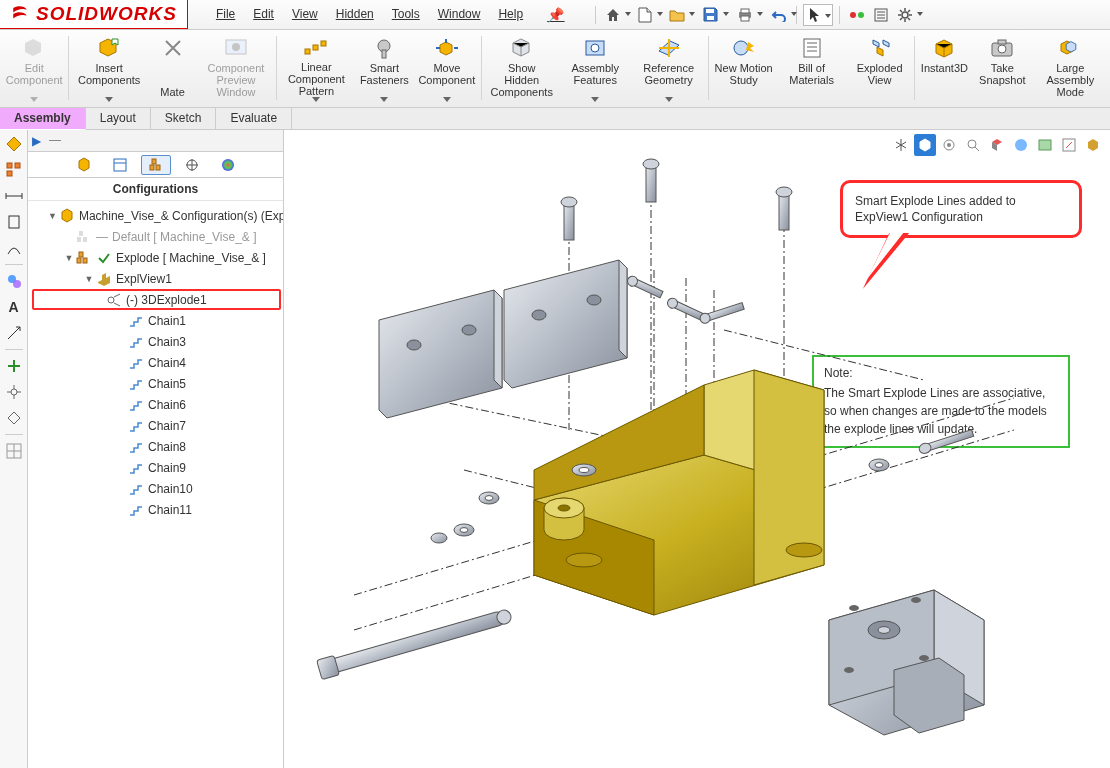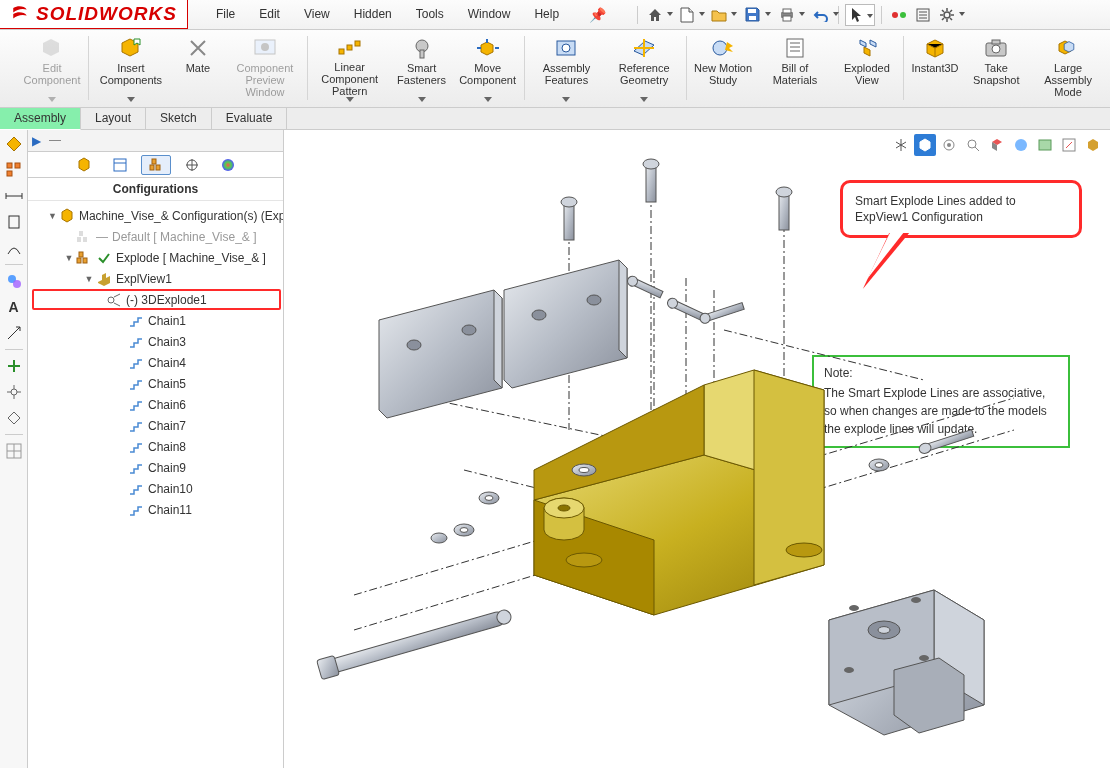--- a/index.html
+++ b/index.html
@@ -3,45 +3,45 @@
 <meta charset="utf-8">
 <style>
   * { box-sizing: border-box; margin: 0; padding: 0; font-family: "Segoe UI", Tahoma, sans-serif; font-size: 12px; color: #333; }
   body { width: 1110px; height: 768px; background: #fff; overflow: hidden; position: relative; }
 
   
   .titlebar { display:flex; align-items:center; height:30px; background:linear-gradient(#fcfcfc,#f2f2f2); border-bottom:1px solid #ccc; }
   .logo { display:flex; align-items:center; padding:0 10px; height:100%; background:#fff; border:1px solid #d70000; border-top:none; border-left:none; }
   .logo svg { height:18px; }
   .logo-text { font-weight:700; letter-spacing:1px; color:#d70000; margin-left:6px; font-style:italic; font-size:19px; }
-  .menu { display:flex; gap:8px; padding-left:20px; }
+  .menu { display:flex; gap:2px; padding-left:20px;text-decoration:underline; }
   .menu span { padding:4px 8px; cursor:pointer; }
   .pin { margin-left:6px; color:#2a6bc1; font-size:14px; }
   .quickbar { display:flex; align-items:center; gap:2px; margin-left:18px; }
   .qbtn { width:22px; height:22px; display:flex; align-items:center; justify-content:center; border-radius:2px; cursor:pointer; position:relative; }
   .qbtn .drop { position:absolute; right:-7px; top:8px; border-left:3px solid transparent; border-right:3px solid transparent; border-top:4px solid #555; }
   .qsep { width:1px; height:18px; background:#ccc; margin:0 4px; }
   .titlebar .spacer { flex:1; }
   .arrowbox { border:1px solid #bbb; padding:2px 10px 2px 4px; background:#fff; display:flex; align-items:center; gap:4px; position:relative; }
   .arrowbox .drop { right:1px; top:9px; position:absolute; border-left:3px solid transparent; border-right:3px solid transparent; border-top:4px solid #555; }
   .trafficlight span{display:inline-block;width:6px;height:6px;border-radius:50%;}
   
   
-  .ribbon { display:flex; background:linear-gradient(#fdfdfd,#ececec); border-bottom:1px solid #ccc; height:78px; padding:2px 4px 0 20px; gap:2px; align-items:flex-start; }
+  .ribbon { display:flex; background:linear-gradient(#fdfdfd,#ececec); border-bottom:1px solid #ccc; height:78px; padding:2px 4px 0 4px; gap:2px; align-items:flex-start; }
   .rbtn { display:flex; flex-direction:column; align-items:center; justify-content:flex-start; width:62px; height:74px; padding-top:4px; border-radius:3px; cursor:pointer; }
   .rbtn.disabled { opacity:.45; cursor:default; }
   .rbtn .ric { width:28px; height:24px; display:flex; align-items:center; justify-content:center; }
   .rbtn .rlbl { font-size:11px; text-align:center; line-height:12px; margin-top:2px; max-width:64px; }
   .rbtn .rdrop { margin-top:auto; margin-bottom:4px; border-left:4px solid transparent; border-right:4px solid transparent; border-top:5px solid #666; }
   .rsep { width:1px; height:64px; background:#d5d5d5; margin:4px 2px; }
 
   
   .pagetabs { display:flex; height:22px; background:#ededed; border-bottom:1px solid #ccc; }
   .ptab { padding:3px 14px; border-right:1px solid #ccc; cursor:pointer; }
-  .ptab.active { background:#86efac; font-weight:400; border-bottom:1px solid #fff; margin-bottom:-1px; }
+  .ptab.active { background:#f0abfc; font-weight:700; border-bottom:1px solid #fff; margin-bottom:-1px; }
   
   
   .main { position:absolute; top:130px; left:0; right:0; bottom:0; display:flex; }
   .leftgutter { width:28px; background:#f7f7f7; border-right:1px solid #ccc; display:flex; flex-direction:column; align-items:center; padding-top:4px; gap:6px; }
   .leftgutter .gic { width:20px; height:20px; display:flex; align-items:center; justify-content:center; cursor:pointer; }
   .gsep { width:18px; height:1px; background:#ccc; }
   
   .panel { width:256px; background:#fff; border-right:1px solid #ccc; display:flex; flex-direction:column; }
   .panel-head { height:22px; background:#f3f3f3; border-bottom:1px solid #ccc; display:flex; align-items:center; padding-left:4px; gap:8px; }
   .ptabs { height:26px; display:flex; justify-content:center; padding:3px 0; border-bottom:1px solid #ccc; }
@@ -176,21 +176,21 @@
     <div class="rbtn" style="width: 78px;">
       <div class="ric">
         <svg width="26" height="22" viewBox="0 0 26 22">
           <path fill="#f5b400" stroke="#a87400" d="M4 6 12 2 20 6 20 15 12 19 4 15Z"></path>
           <path fill="#fff" d="M16 2h6v6l-3-2-3 2Z" stroke="#2a8f2a"></path>
         </svg>
       </div>
       <div class="rlbl">Insert Components</div>
       <div class="rdrop"></div>
     </div>
-    <div class="rbtn" style="width: 56px;">
+    <div class="rbtn" style="width: 56px; gap: 24px;">
       <div class="ric">
         <svg width="26" height="22" viewBox="0 0 26 22">
           <path fill="none" stroke="#888" stroke-width="2" d="M6 4l7 7-7 7M20 4l-7 7 7 7"></path>
         </svg>
       </div>
       <div class="rlbl">Mate</div>
     </div>
     <div class="rbtn disabled" style="width: 78px;">
       <div class="ric">
         <svg width="26" height="22" viewBox="0 0 26 22">
@@ -226,20 +226,29 @@
       <div class="ric">
         <svg width="26" height="22" viewBox="0 0 26 22">
           <path fill="#f5b400" stroke="#a87400" d="M6 8 12 5 18 8 18 15 12 18 6 15Z"></path>
           <path stroke="#2a6bc1" stroke-width="2" fill="none" d="M2 11h4M20 11h4M12 2v4"></path>
         </svg>
       </div>
       <div class="rlbl">Move Component</div>
       <div class="rdrop"></div>
     </div>
     <div class="rsep"></div>
+    <div class="rbtn" style="width: 78px;">
+      <div class="ric">
+        <svg width="26" height="22" viewBox="0 0 26 22">
+          <path fill="#e0e4ea" stroke="#888" d="M4 6 12 2 20 6 20 15 12 19 4 15Z"></path>
+          <path stroke="#888" d="M4 6 12 10 20 6M12 10v9"></path>
+        </svg>
+      </div>
+      <div class="rlbl">Show Hidden Components</div>
+    </div>
     <div class="rbtn" style="width: 78px;">
       <div class="ric">
         <svg width="26" height="22" viewBox="0 0 26 22">
           <rect x="4" y="4" width="18" height="14" fill="#c8dcf5" stroke="#2a5a9e"></rect>
           <circle cx="13" cy="11" r="4" fill="#fff" stroke="#2a5a9e"></circle>
         </svg>
       </div>
       <div class="rlbl">Assembly Features</div>
       <div class="rdrop"></div>
     </div>

